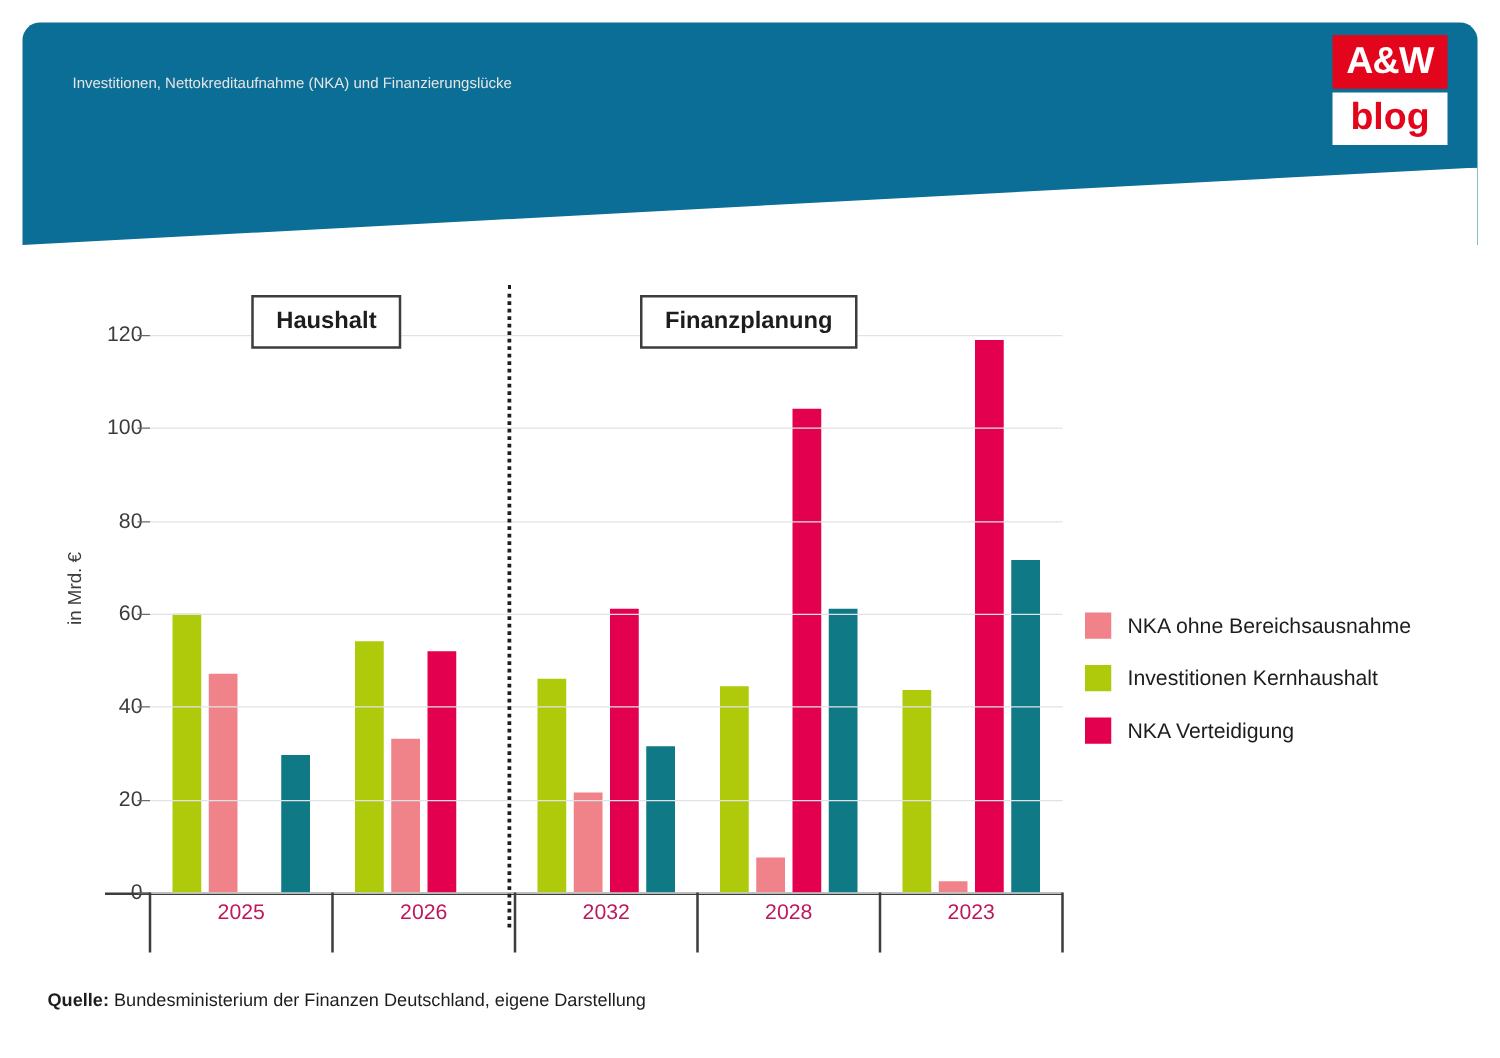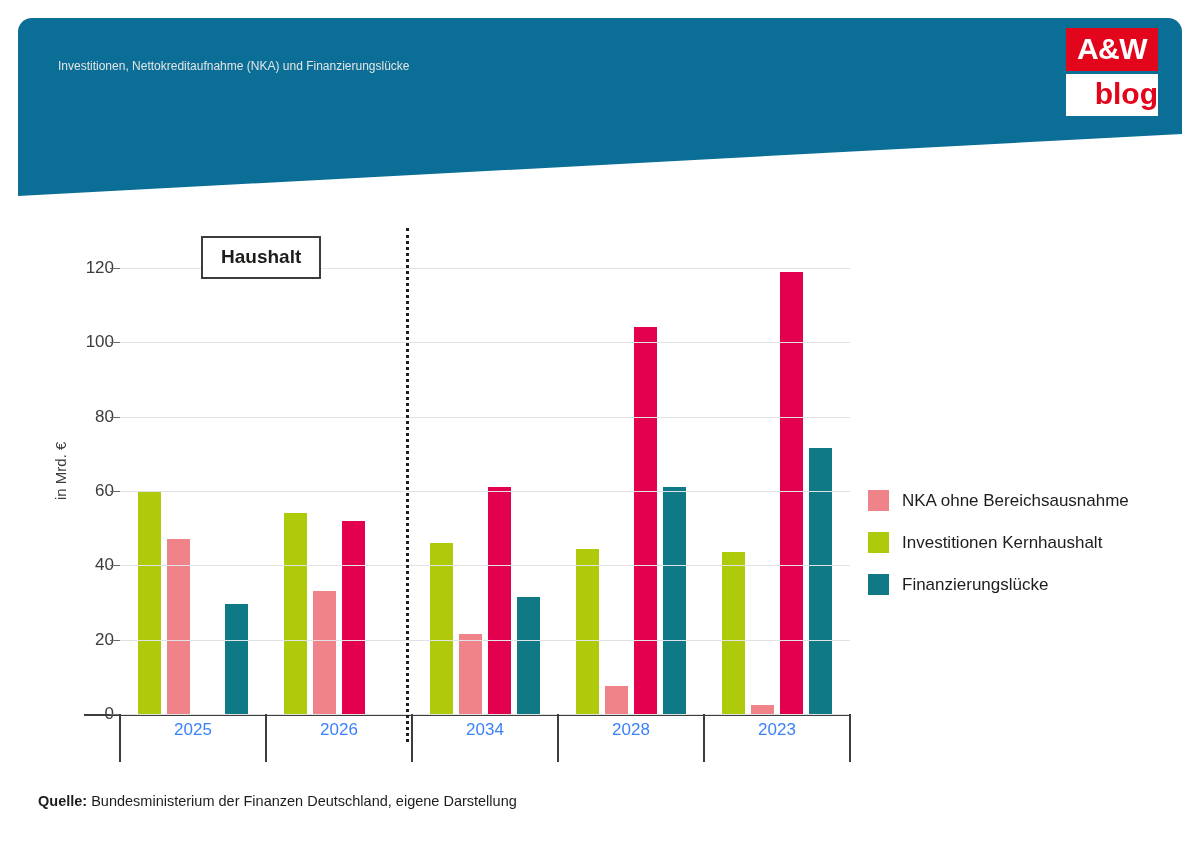--- a/index.html
+++ b/index.html
@@ -77,21 +77,21 @@
     font-weight: bold;
     text-align: center;
     padding: 4px 0 5px 0;
     letter-spacing: -0.5px;
   }
   .logo-bottom {
     background: #ffffff;
     color: #e3051b;
     font-size: 30px;
     font-weight: bold;
-    text-align: right;
+    text-align: center;
     padding: 3px 0 5px 0;
     margin-top: 3px;
   }
 
   
   .chart-wrap {
     position: absolute;
     left: 0;
     top: 200px;
     width: 1200px;
@@ -174,21 +174,21 @@
     position: absolute;
     left: 0;
     top: 452px;
     width: 730px;
     display: flex;
   }
   .xlabel {
     flex: 1 1 0;
     text-align: center;
     font-size: 17px;
-    color: #3b82f6;
+    color: #be185d;
   }
   .xsep {
     position: absolute;
     top: 446px;
     width: 2px;
     height: 48px;
     background: #3c3c3b;
   }
 
   
@@ -298,21 +298,21 @@
           <div class="group">
             <div class="bar" style="height: 161.675px; background: rgb(175, 202, 11);"></div>
             <div class="bar" style="height: 9.29167px; background: rgb(240, 131, 138);"></div>
             <div class="bar" style="height: 442.283px; background: rgb(227, 0, 79);"></div>
             <div class="bar" style="height: 265.742px; background: rgb(15, 122, 133);"></div>
           </div>
         </div>
       <div class="xlabels" id="xlabels">
           <div class="xlabel">2025</div>
           <div class="xlabel">2026</div>
-          <div class="xlabel">2034</div>
+          <div class="xlabel">2032</div>
           <div class="xlabel">2028</div>
           <div class="xlabel">2023</div>
         </div>
     <div class="gridline" style="top: 446px;"></div>
         <div class="ytick-label" style="top: 446px;">0</div>
         <div class="ytick-mark" style="top: 446px;"></div>
         <div class="gridline" style="top: 371.667px;"></div>
         <div class="ytick-label" style="top: 371.667px;">20</div>
         <div class="ytick-mark" style="top: 371.667px;"></div>
         <div class="gridline" style="top: 297.333px;"></div>
@@ -334,33 +334,34 @@
         <div class="xsep" style="left: 145px;"></div>
         <div class="xsep" style="left: 291px;"></div>
         <div class="xsep" style="left: 437px;"></div>
         <div class="xsep" style="left: 583px;"></div>
         <div class="xsep" style="left: 729px;"></div>
       </div>
 
     <div class="phase-divider"></div>
 
     <div class="phase-tag haushalt">Haushalt</div>
+    <div class="phase-tag finanzplanung">Finanzplanung</div>
 
     <div class="legend" id="legend">
         <div class="legend-item">
           <span class="legend-swatch" style="background: rgb(240, 131, 138);"></span>
           <span class="legend-label">NKA ohne Bereichsausnahme</span>
         </div>
         <div class="legend-item">
           <span class="legend-swatch" style="background: rgb(175, 202, 11);"></span>
           <span class="legend-label">Investitionen Kernhaushalt</span>
         </div>
         <div class="legend-item">
-          <span class="legend-swatch" style="background: rgb(15, 122, 133);"></span>
-          <span class="legend-label">Finanzierungslücke</span>
+          <span class="legend-swatch" style="background: rgb(227, 0, 79);"></span>
+          <span class="legend-label">NKA Verteidigung</span>
         </div>
       </div>
   </div>
 
   <div class="source">
     <b>Quelle:</b><span> Bundesministerium der Finanzen Deutschland, eigene Darstellung</span>
   </div>
 
 </div>
 

